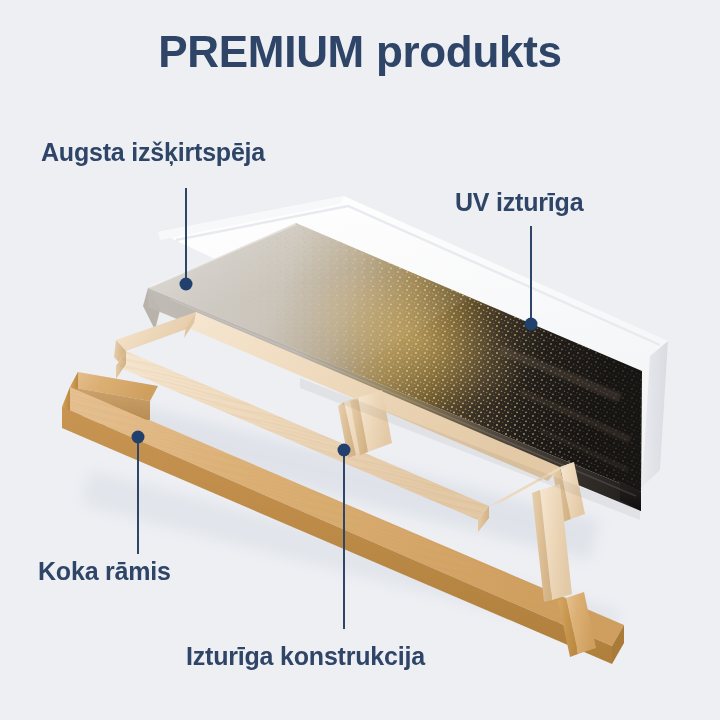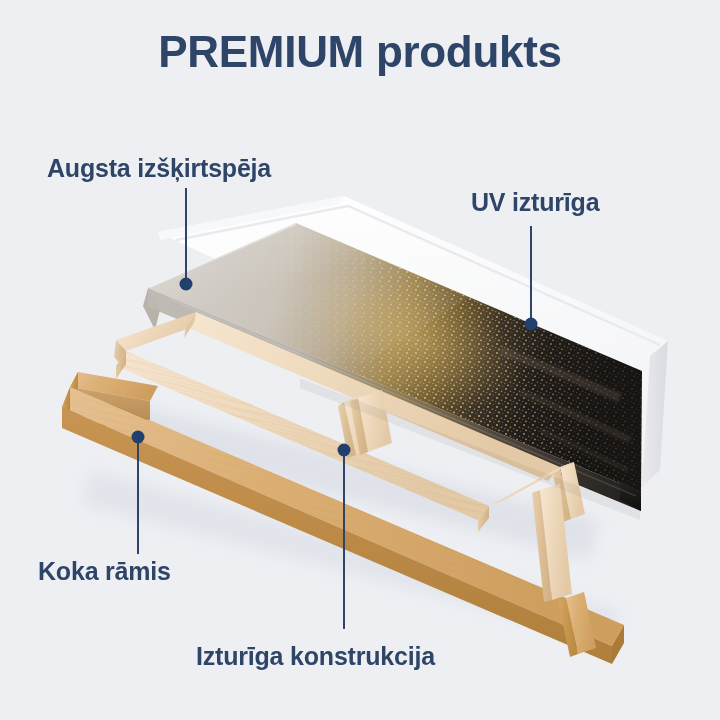--- a/index.html
+++ b/index.html
@@ -40,24 +40,24 @@
 
   
   .label {
     position: absolute;
     font-size: 25px;
     font-weight: 700;
     color: #2f4568;
     white-space: nowrap;
     letter-spacing: -0.2px;
   }
-  #label-resolution { left: 47px;  top: 138px; margin-top: 16px; }
-  #label-uv         { left: 455px; top: 188px; margin-left: 16px; }
+  #label-resolution { left: 41px;  top: 138px; }
+  #label-uv         { left: 455px; top: 188px; }
   #label-frame      { left: 38px;  top: 557px; }
-  #label-construct  { left: 196px; top: 642px; }
+  #label-construct  { left: 186px; top: 642px; }
 
   
   .leader {
     position: absolute;
     width: 2px;
     background: #2d4265;
   }
   .dot {
     position: absolute;
     width: 13px;

